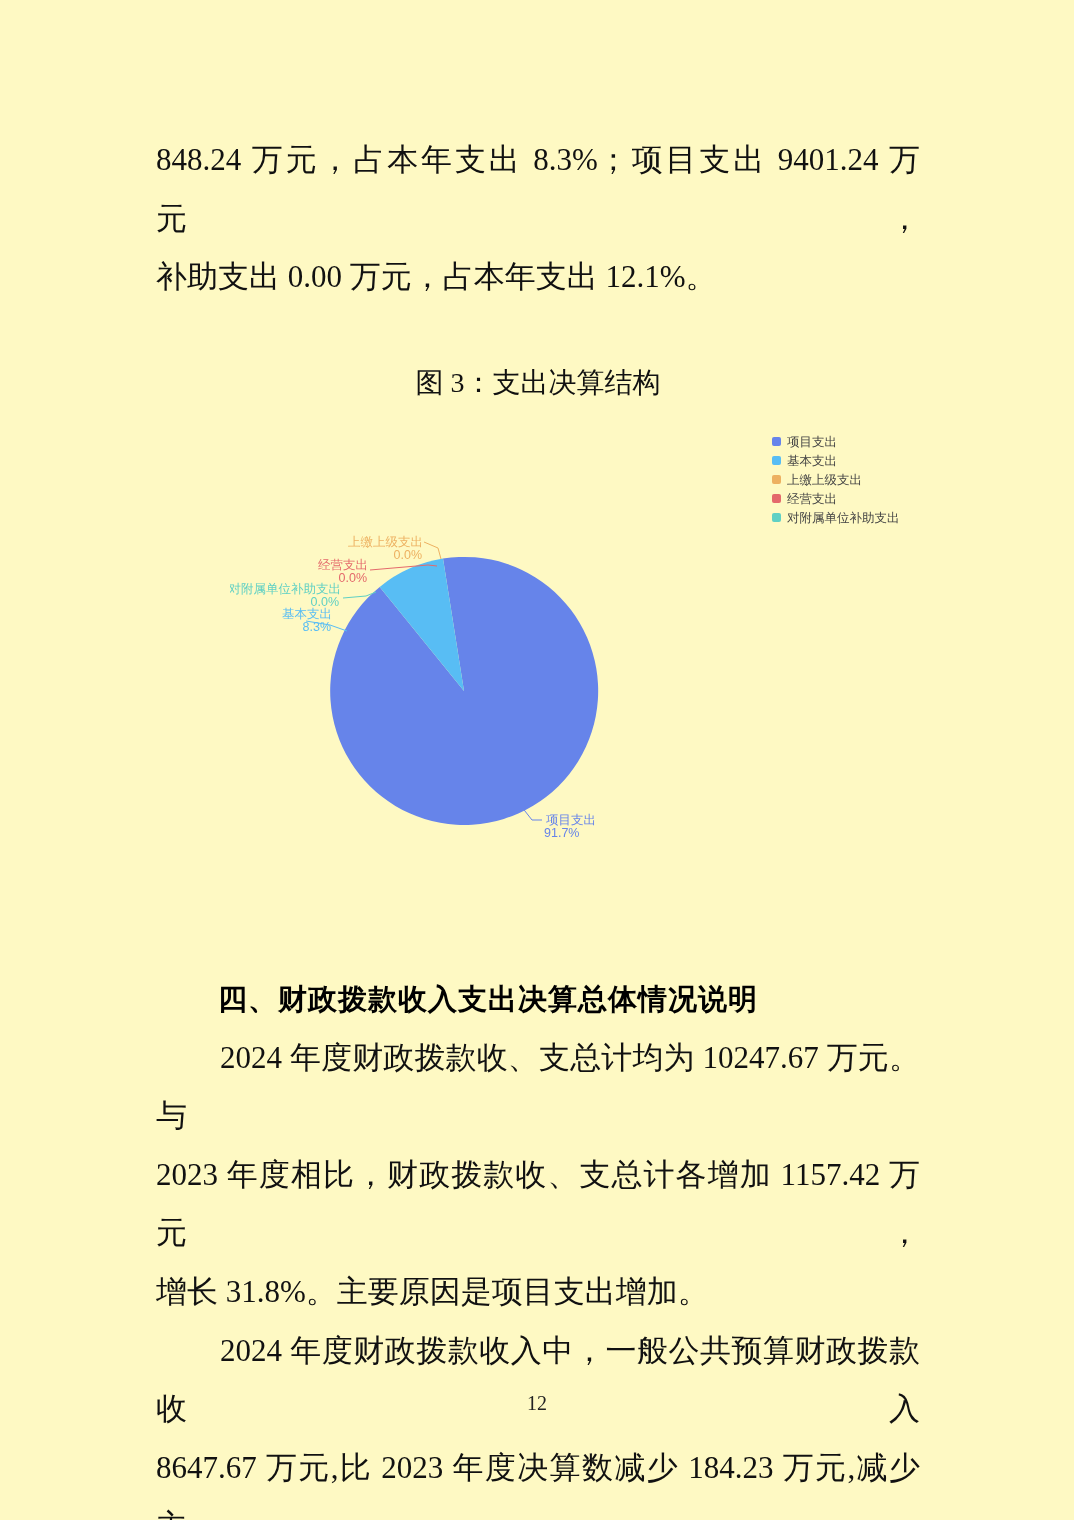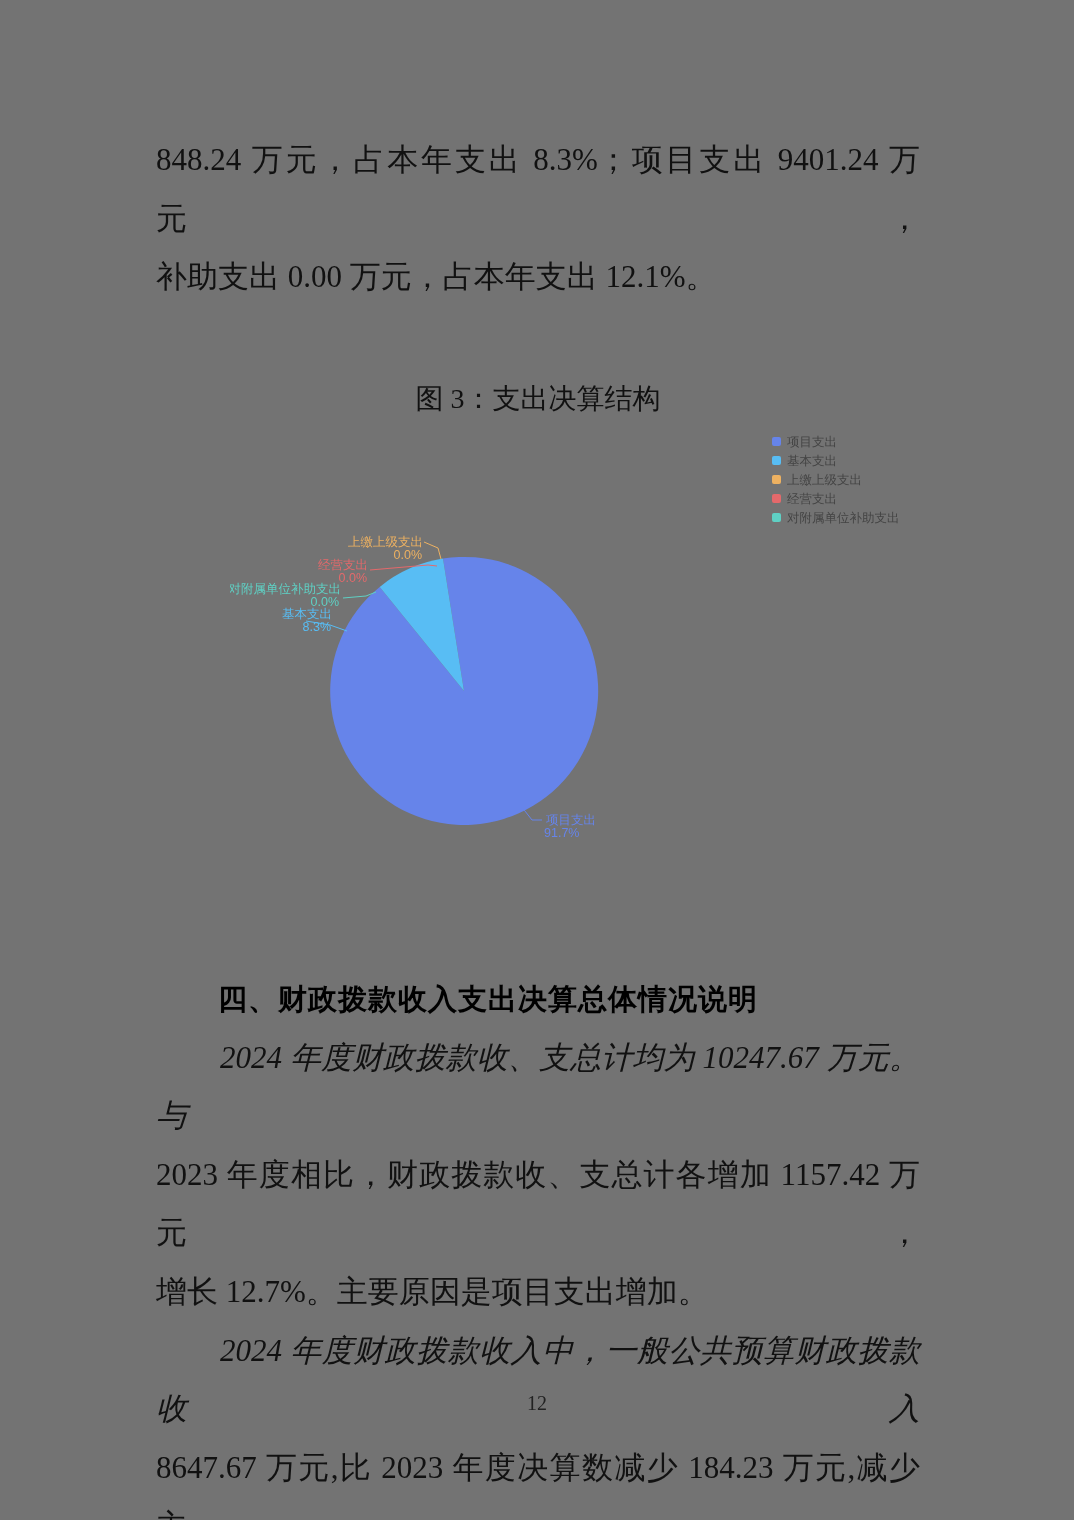--- a/index.html
+++ b/index.html
@@ -1,35 +1,35 @@
 <!DOCTYPE html>
 <html><head>
 <meta charset="utf-8">
 <style>
   html,body{margin:0;padding:0;background:#ffffff;}
   body{
     width:1074px;height:1520px;position:relative;overflow:hidden;
     font-family:"Liberation Serif","DejaVu Serif",serif;color:#111111;
   }
-  .page{position:absolute;inset:0;background:#737373;}
+  .page{position:absolute;inset:0;background:#fef9c3;}
   .textblock{position:absolute;left:156px;width:764px;font-size:31px;}
   .line{
     line-height:58.6px;
     text-align:justify;text-align-last:justify;
   }
   .line.lastline{text-align:left;text-align-last:left;}
-  .indent{text-indent:64px;font-style:italic;}
+  .indent{text-indent:64px;}
   .heading-line{
     font-family:"Liberation Sans","DejaVu Sans",sans-serif;
     font-weight:bold;font-size:29px;letter-spacing:1px;
     text-indent:62px;line-height:58.6px;
     text-align:center;text-align-last:left;color:#000000;
   }
   .figcaption{
-    position:absolute;top:378px;left:156px;width:764px;
+    position:absolute;top:362px;left:156px;width:764px;
     text-align:center;font-size:28px;line-height:42px;color:#111111;
   }
   .chart{position:absolute;left:230px;top:425px;width:730px;height:470px;}
   .chart svg{display:block;}
   .chart text{
     font-family:"Liberation Sans","DejaVu Sans",sans-serif;
     font-size:12.5px;
   }
   .legend-label{font-size:12px;}
   .pageno{
@@ -107,21 +107,21 @@
         <text x="316" y="399" text-anchor="start" fill="#6684EA">项目支出</text>
         <text x="314" y="412" text-anchor="start" fill="#6684EA">91.7%</text>
       </g>
     </svg>
   </div>
 
   <div class="textblock" style="top:970px;">
     <div class="heading-line">四、财政拨款收入支出决算总体情况说明</div>
     <div class="line indent">2024 年度财政拨款收、支总计均为 10247.67 万元。与</div>
     <div class="line">2023 年度相比，财政拨款收、支总计各增加 1157.42 万元，</div>
-    <div class="line lastline">增长 12.7%。主要原因是项目支出增加。</div>
+    <div class="line lastline">增长 31.8%。主要原因是项目支出增加。</div>
     <div class="line indent">2024 年度财政拨款收入中，一般公共预算财政拨款收入</div>
     <div class="line">8647.67 万元,比 2023 年度决算数减少 184.23 万元,减少主</div>
 
   </div>
 
   <div class="pageno">12</div>
 
 </div>
 
 </body></html>

